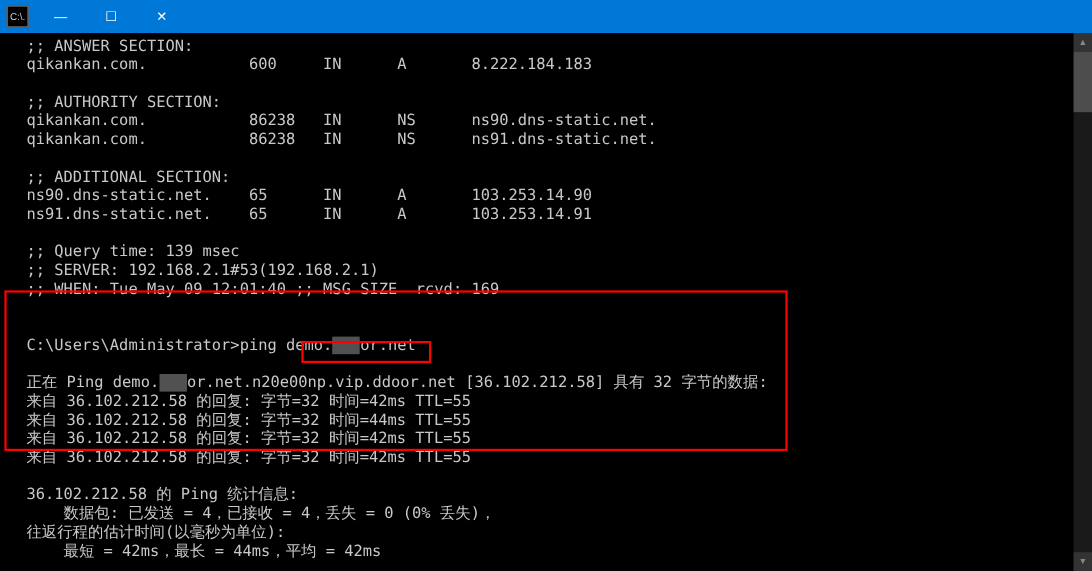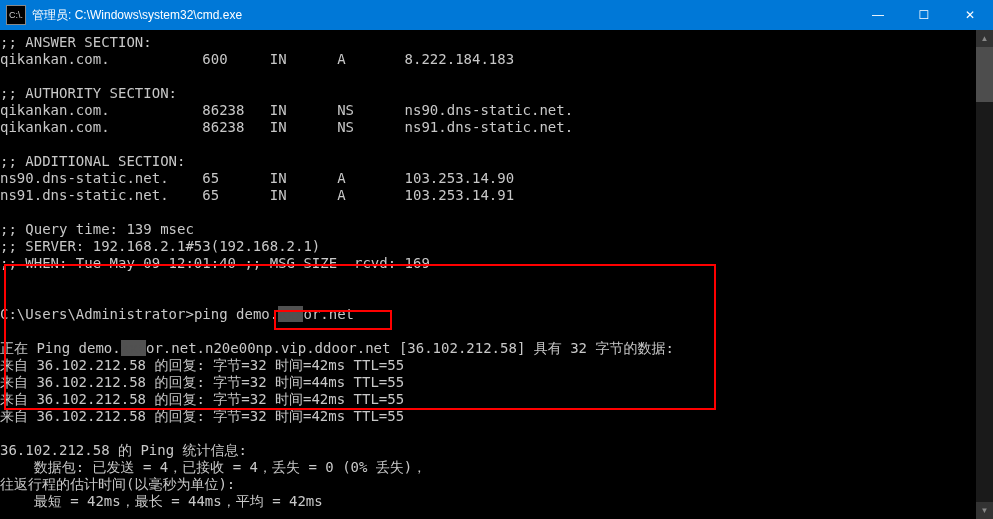--- a/index.html
+++ b/index.html
@@ -6,41 +6,40 @@
   body { width: 993px; height: 519px; font-family: "Microsoft YaHei", "SimSun", sans-serif; background: #000; overflow: hidden; }
   
   .titlebar { height: 30px; background: #0078d7; display: flex; align-items: center; color: #fff; font-size: 12px; }
   .titlebar-icon { width: 20px; height: 20px; margin: 0 6px; background: #000; display: flex; align-items: center; justify-content: center; font-size: 9px; color: #ccc; border: 1px solid #888; }
   .titlebar-title { flex: 1; }
   .titlebar-controls { display: flex; }
   .titlebar-btn { width: 46px; height: 30px; display: flex; align-items: center; justify-content: center; color: #fff; }
   .titlebar-btn.close { }
   
   .terminal-wrapper { position: relative; height: 489px; background: #000; }
-  .terminal { position: absolute; inset: 0; padding: 4px 0; color: #c8c8c8; font-family: "NSimSun", "SimSun", "Consolas", monospace; font-size: 14px; line-height: 17px; white-space: pre; overflow: hidden; }
+  .terminal { position: absolute; inset: 0; padding: 4px 24px; color: #c8c8c8; font-family: "NSimSun", "SimSun", "Consolas", monospace; font-size: 14px; line-height: 17px; white-space: pre; overflow: hidden; }
   
   .redbox1 { position: absolute; border: 2px solid #ff0000; left: 4px; top: 234px; width: 712px; height: 146px; pointer-events: none; }
   .redbox2 { position: absolute; border: 2px solid #ff0000; left: 274px; top: 280px; width: 118px; height: 20px; pointer-events: none; }
   
   .scrollbar { position: absolute; right: 0; top: 0; width: 17px; height: 489px; background: #1a1a1a; }
   .scrollbar-btn { width: 17px; height: 17px; background: #333; display: flex; align-items: center; justify-content: center; color: #888; font-size: 8px; }
   .scrollbar-track { position: absolute; top: 17px; bottom: 17px; width: 17px; }
   .scrollbar-thumb { position: absolute; width: 17px; background: #4d4d4d; }
   .scrollbar-btn.down { position: absolute; bottom: 0; }
   
   .censored { background: #515151; color: #515151; }
 </style>
 </head>
 <body>
 
 <div class="titlebar">
   <div class="titlebar-icon">
       <span>C:\.</span>
     </div>
-  <div class="titlebar-title">管理员: C:\Windows\system32\cmd.exe</div>
   <div class="titlebar-controls">
     <div class="titlebar-btn">
         <span>—</span>
       </div>
     <div class="titlebar-btn">
         <span>☐</span>
       </div>
     <div class="titlebar-btn close">
         <span>✕</span>
       </div>

